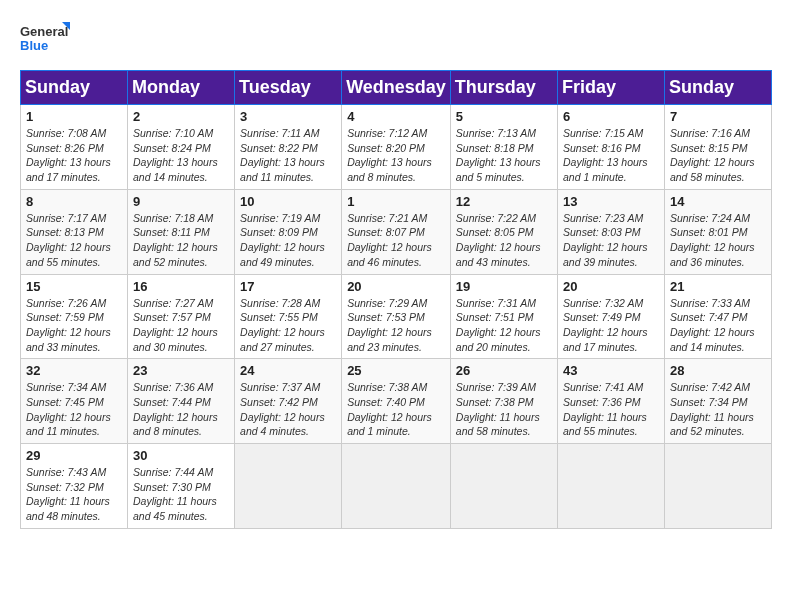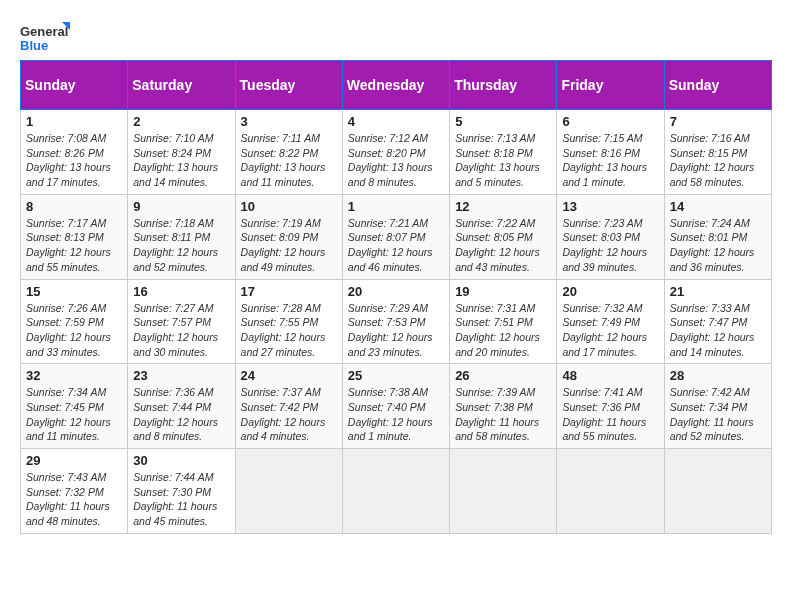--- a/index.html
+++ b/index.html
@@ -7,20 +7,21 @@
       font-family: Arial, sans-serif;
       background: #fff;
       width: 792px;
       min-height: 612px;
       padding: 20px;
     }
     .header {
       display: flex;
       justify-content: space-between;
       align-items: flex-start;
+      margin-bottom: 10px;
     }
     .logo {
       display: flex;
       align-items: center;
       gap: 4px;
     }
     .title-block {
       text-align: right;
     }
     .month-title {
@@ -31,25 +32,25 @@
     .location {
       font-size: 14px;
       color: #555;
     }
     table {
       width: 100%;
       border-collapse: collapse;
       font-size: 11px;
     }
     thead th {
-      background-color: #a21caf;
+      background-color: #4c1d95;
       color: #fff;
-      padding: 16px 4px;
+      padding: 6px 4px;
       text-align: left;
-      font-size: 14px;
+      font-size: 18px;
       font-weight: bold;
       border: 1px solid #1a73e8;
     }
     tbody td {
       border: 1px solid #ccc;
       padding: 4px 5px;
       vertical-align: top;
       min-height: 70px;
       height: 80px;
       width: calc(100%/7);
@@ -89,21 +90,21 @@
   <div class="title-block">
     <div class="month-title"></div>
     <div class="location"></div>
   </div>
 </div>
 
 <table>
   <thead>
     <tr>
     <th>Sunday</th>
-        <th>Saturday</th>
+        <th>Monday</th>
         <th>Tuesday</th>
         <th>Wednesday</th>
         <th>Thursday</th>
         <th>Friday</th>
         <th>Sunday</th>
       </tr>
   </thead>
   <tbody id="calendar-body">
       <tr>
         <td>
@@ -210,21 +211,21 @@
         </td>
         <td>
           <span class="day-num">25</span>
           <div class="day-info">Sunrise: 7:38 AM<br>Sunset: 7:40 PM<br>Daylight: 12 hours and 1 minute.</div>
         </td>
         <td>
           <span class="day-num">26</span>
           <div class="day-info">Sunrise: 7:39 AM<br>Sunset: 7:38 PM<br>Daylight: 11 hours and 58 minutes.</div>
         </td>
         <td>
-          <span class="day-num">48</span>
+          <span class="day-num">43</span>
           <div class="day-info">Sunrise: 7:41 AM<br>Sunset: 7:36 PM<br>Daylight: 11 hours and 55 minutes.</div>
         </td>
         <td>
           <span class="day-num">28</span>
           <div class="day-info">Sunrise: 7:42 AM<br>Sunset: 7:34 PM<br>Daylight: 11 hours and 52 minutes.</div>
         </td>
       </tr>
       <tr>
         <td>
           <span class="day-num">29</span>

